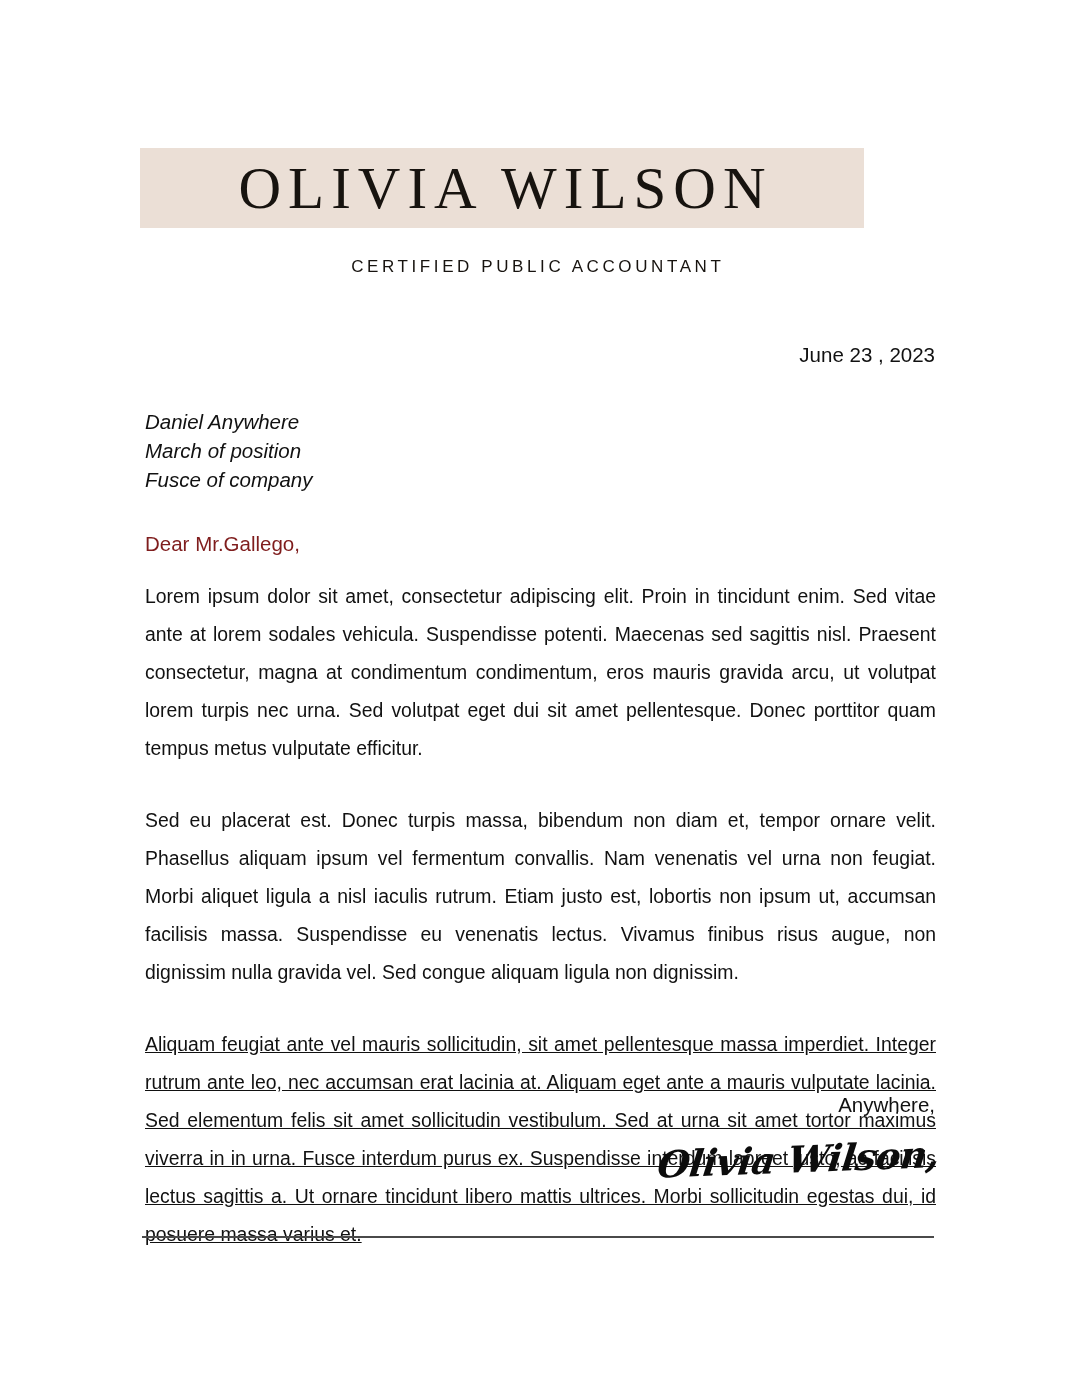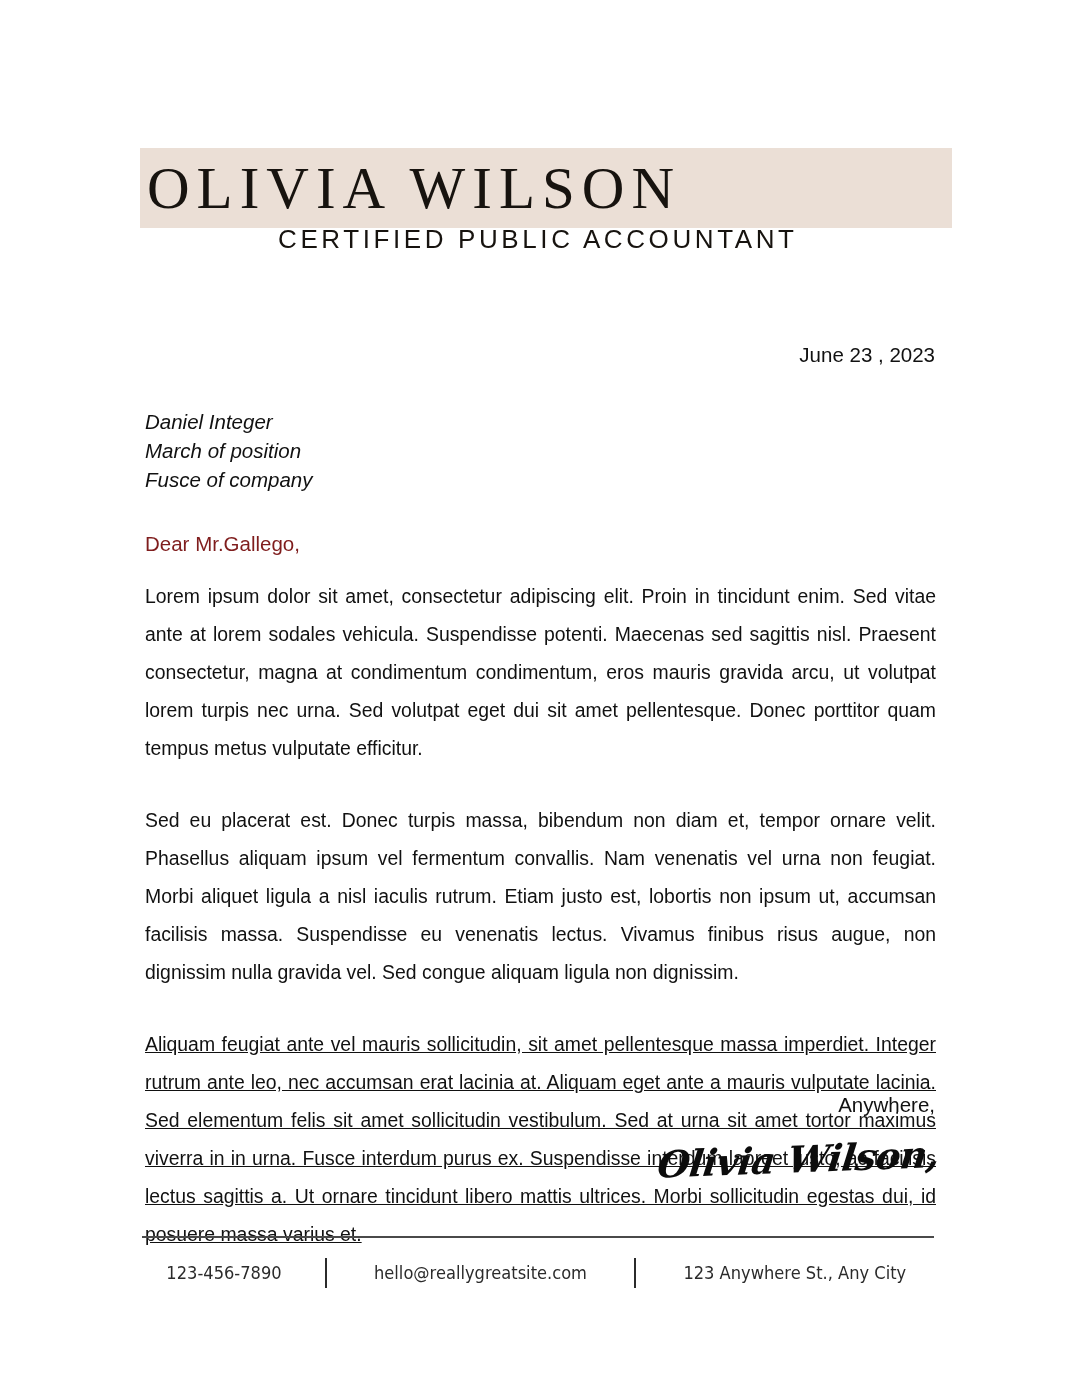--- a/index.html
+++ b/index.html
@@ -21,44 +21,45 @@
     position: absolute;
     inset: 0;
     background: #ffffff;
   }
 
   
   .header-banner {
     position: absolute;
     left: 140px;
     top: 148px;
-    width: 812px;
+    width: 724px;
     height: 80px;
     background: #EBDFD6;
     display: flex;
     align-items: center;
+    justify-content: center;
   }
   .header-name {
     font-family: "Liberation Serif", "DejaVu Serif", serif;
     font-size: 59px;
     line-height: 1;
     letter-spacing: 7px;
     color: #17130f;
     white-space: nowrap;
     text-indent: 7px;
     font-weight: 400;
   }
   .header-subtitle {
     position: absolute;
     left: 140px;
-    top: 224px;
+    top: 257px;
     width: 792px;
     text-align: center;
     font-family: "Liberation Sans", sans-serif;
-    font-size: 26px;
+    font-size: 17px;
     letter-spacing: 3.6px;
     color: #17130f;
     text-indent: 3.6px;
   }
 
   
   .date-line {
     position: absolute;
     right: 145px;
     top: 343px;
@@ -168,38 +169,31 @@
 <div class="page">
 
   <div class="header-banner">
     <div class="header-name">OLIVIA WILSON</div>
   </div>
   <div class="header-subtitle">CERTIFIED PUBLIC ACCOUNTANT</div>
 
   <div class="date-line">June 23 , 2023</div>
 
   <div class="recipient">
-    <div>Daniel Integer</div>
+    <div>Daniel Anywhere</div>
     <div>March of position</div>
     <div>Fusce of company</div>
   </div>
 
   <div class="salutation">Dear  Mr.Gallego,</div>
 
   <div class="body-block">
     <p>Lorem ipsum dolor sit amet, consectetur adipiscing elit. Proin in tincidunt enim. Sed vitae ante at lorem sodales vehicula. Suspendisse potenti. Maecenas sed sagittis nisl. Praesent consectetur, magna at condimentum condimentum, eros mauris gravida arcu, ut volutpat lorem turpis nec urna. Sed volutpat eget dui sit amet pellentesque. Donec porttitor quam tempus metus vulputate efficitur.</p>
     <p>Sed eu placerat est. Donec turpis massa, bibendum non diam et, tempor ornare velit. Phasellus aliquam ipsum vel fermentum convallis. Nam venenatis vel urna non feugiat. Morbi aliquet ligula a nisl iaculis rutrum. Etiam justo est, lobortis non ipsum ut, accumsan facilisis massa. Suspendisse eu venenatis lectus. Vivamus finibus risus augue, non dignissim nulla gravida vel. Sed congue aliquam ligula non dignissim.</p>
     <p>Aliquam feugiat ante vel mauris sollicitudin, sit amet pellentesque massa imperdiet. Integer rutrum ante leo, nec accumsan erat lacinia at. Aliquam eget ante a mauris vulputate lacinia. Sed elementum felis sit amet sollicitudin vestibulum. Sed at urna sit amet tortor maximus viverra in in urna. Fusce interdum purus ex. Suspendisse interdum laoreet justo, ac facilisis lectus sagittis a. Ut ornare tincidunt libero mattis ultrices. Morbi sollicitudin egestas dui, id posuere massa varius et.</p>
   </div>
 
   <div class="closing">Anywhere,</div>
   <div class="signature">Olivia Wilson,</div>
 
   <div class="footer-rule"></div>
-  <div class="footer">
-    <div class="footer-item">123-456-7890</div>
-    <div class="footer-sep"></div>
-    <div class="footer-item">hello@reallygreatsite.com</div>
-    <div class="footer-sep"></div>
-    <div class="footer-item">123 Anywhere St., Any City</div>
-  </div>
 
 </div>
 
 </body></html>

